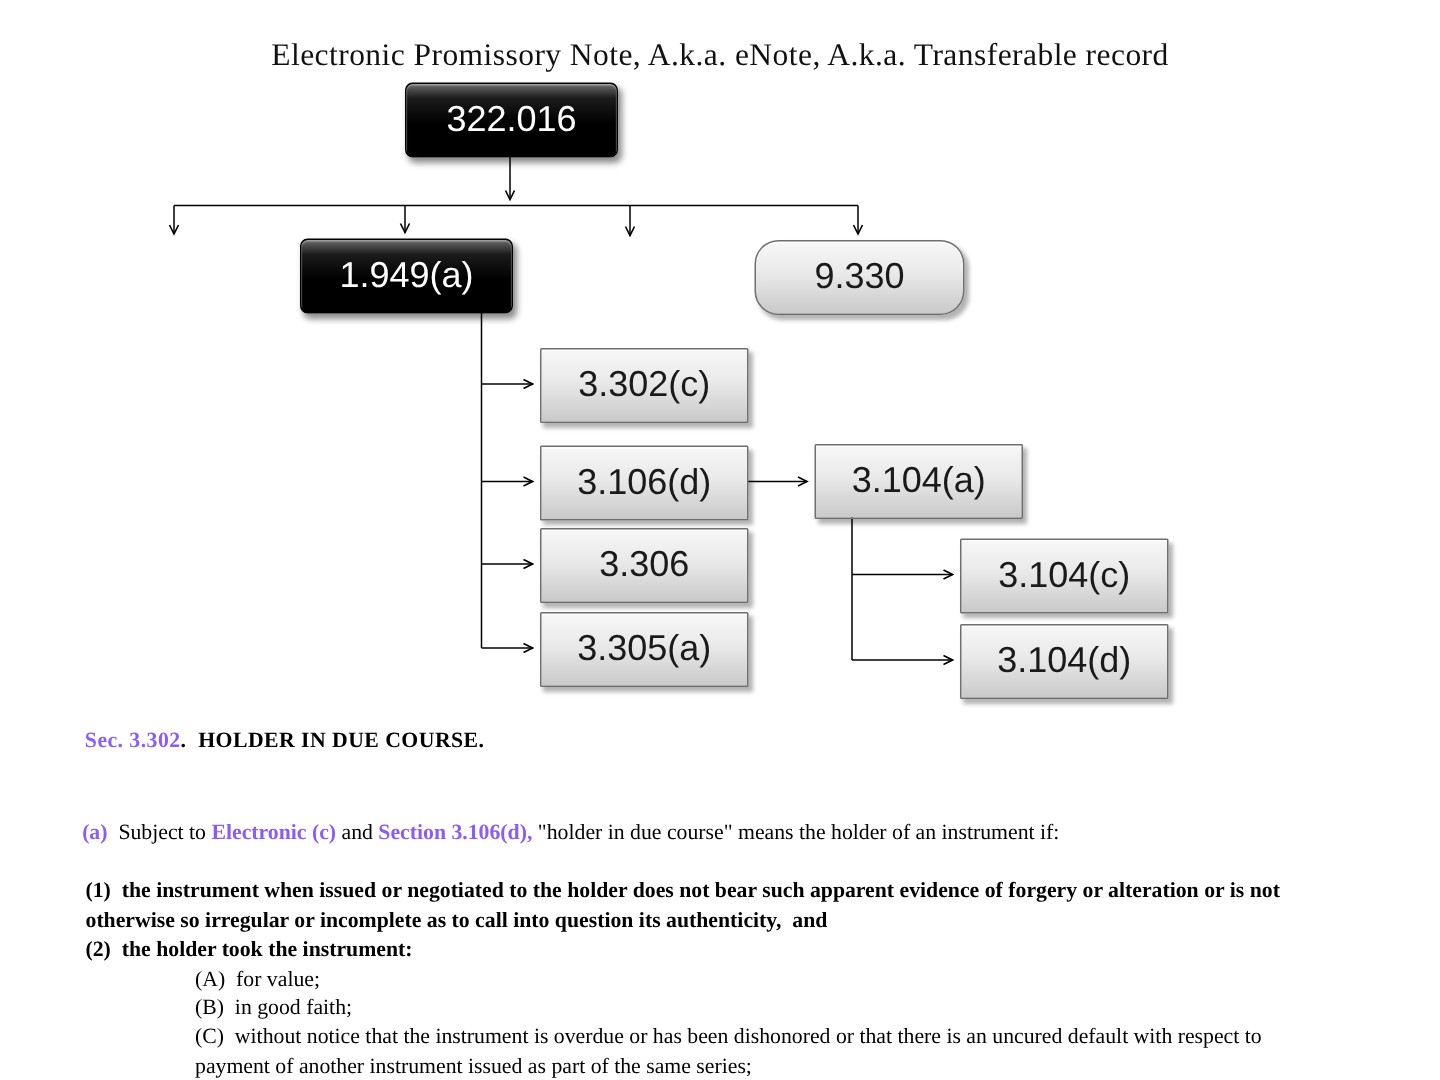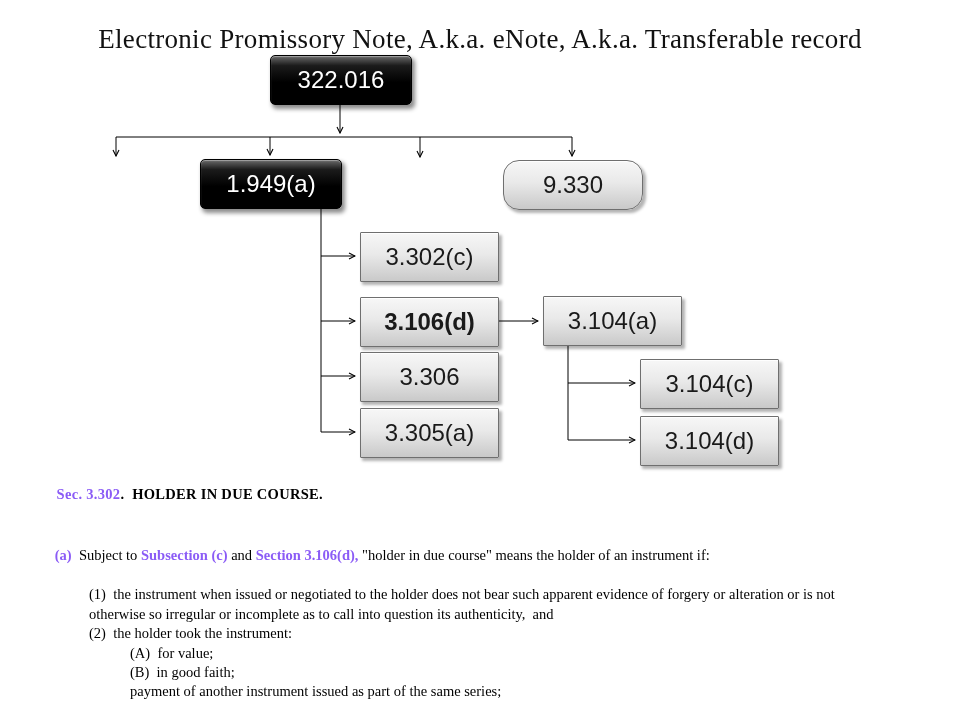--- a/index.html
+++ b/index.html
@@ -4,21 +4,21 @@
 <style>
   html,body { margin:0; padding:0; }
   body { background:#888; }
   #slide {
     position:relative; width:960px; height:720px; background:#ffffff;
     overflow:hidden; font-family:"Liberation Serif", serif;
   }
   
   .slide-title {
     position:absolute; left:0; right:0; top:24px; text-align:center;
-    font-size:27px; color:#111; letter-spacing:0.3px;
+    font-size:21px; color:#111; letter-spacing:0.3px;
   }
   
   .node {
     position:absolute; display:flex; align-items:center; justify-content:center;
     font-family:"Liberation Sans", sans-serif; font-size:24px;
   }
   .node.gray {
     background:linear-gradient(180deg,#f7f7f7 0%,#e9e9e9 45%,#c9c9c9 100%);
     border:1px solid #6f6f6f; border-radius:1px; color:#1a1a1a;
     box-shadow: inset 0 1px 0 rgba(255,255,255,.85), 2.5px 3px 3px rgba(0,0,0,.30);
@@ -28,36 +28,36 @@
     border:1px solid #000; border-radius:5px; color:#ffffff;
     box-shadow: inset 0 1px 1px rgba(255,255,255,.40), 2.5px 3.5px 4px rgba(0,0,0,.45);
   }
   
   #n322016 { left:270px; top:55px;  width:140px; height:48px; }
   #n1201   { left:46px;  top:160px; width:139px; height:48px; }
   #n3302a  { left:200px; top:159px; width:140px; height:48px; }
   #n7501   { left:353px; top:161px; width:135px; height:46px; }
   #n9330   { left:503px; top:160px; width:138px; height:48px;border-radius:16px; }
   #n3302c  { left:360px; top:232px; width:137px; height:48px; }
-  #n3106d  { left:360px; top:297px; width:137px; height:48px;font-weight:bold; }
+  #n3106d  { left:360px; top:297px; width:137px; height:48px; }
   #n3306   { left:360px; top:352px; width:137px; height:48px; }
   #n3305a  { left:360px; top:408px; width:137px; height:48px; }
   #n3104a  { left:543px; top:296px; width:137px; height:48px; }
   #n3104c  { left:640px; top:359px; width:137px; height:48px; }
   #n3104d  { left:640px; top:416px; width:137px; height:48px; }
   #connector-layer { position:absolute; left:0; top:0; }
   
   .statute {
     position:absolute; left:33px; top:466px; width:915px;
     font-size:14.5px; line-height:19.4px; color:#000;
   }
   .st-line { white-space:pre; }
   .st-heading { font-weight:bold; letter-spacing:.3px; margin-bottom:2px; }
   .st-para-a { margin-bottom:1px; }
-  .ind1 { margin-left:56px; }
+  .ind1 { margin-left:24px;font-weight:bold; }
   .ind2 { margin-left:97px; }
   .red  { color:#8b5cf6; font-weight:bold; }
 </style>
 </head>
 <body>
 
 <div id="slide">
 
   <div class="slide-title">Electronic Promissory Note, A.k.a. eNote, A.k.a. Transferable record</div>
 
@@ -115,24 +115,25 @@
   </div>
   <div id="n3104d" class="node gray">
     <span>3.104(d)</span>
   </div>
 
   <div class="statute">
     <div class="st-line st-heading">
       <span class="red">Sec. 3.302</span><span>.  HOLDER IN DUE COURSE.</span>
     </div>
     <div class="st-line st-para-a">
-      <span class="red">(a)</span><span>  Subject to </span><span class="red">Subsection (c)</span><span> and </span><span class="red">Section 3.106(d),</span><span> "holder in due course" means the holder of an instrument if:</span>
+      <span class="red">(a)</span><span>  Subject to </span><span class="red">Electronic (c)</span><span> and </span><span class="red">Section 3.106(d),</span><span> "holder in due course" means the holder of an instrument if:</span>
     </div>
     <div class="st-line ind1">(1)  the instrument when issued or negotiated to the holder does not bear such apparent evidence of forgery or alteration or is not</div>
     <div class="st-line ind1">otherwise so irregular or incomplete as to call into question its authenticity,  and</div>
     <div class="st-line ind1">(2)  the holder took the instrument:</div>
     <div class="st-line ind2">(A)  for value;</div>
     <div class="st-line ind2">(B)  in good faith;</div>
+    <div class="st-line ind2">(C)  without notice that the instrument is overdue or has been dishonored or that there is an uncured default with respect to</div>
     <div class="st-line ind2">payment of another instrument issued as part of the same series;</div>
 
   </div>
 
 </div>
 
 </body></html>

